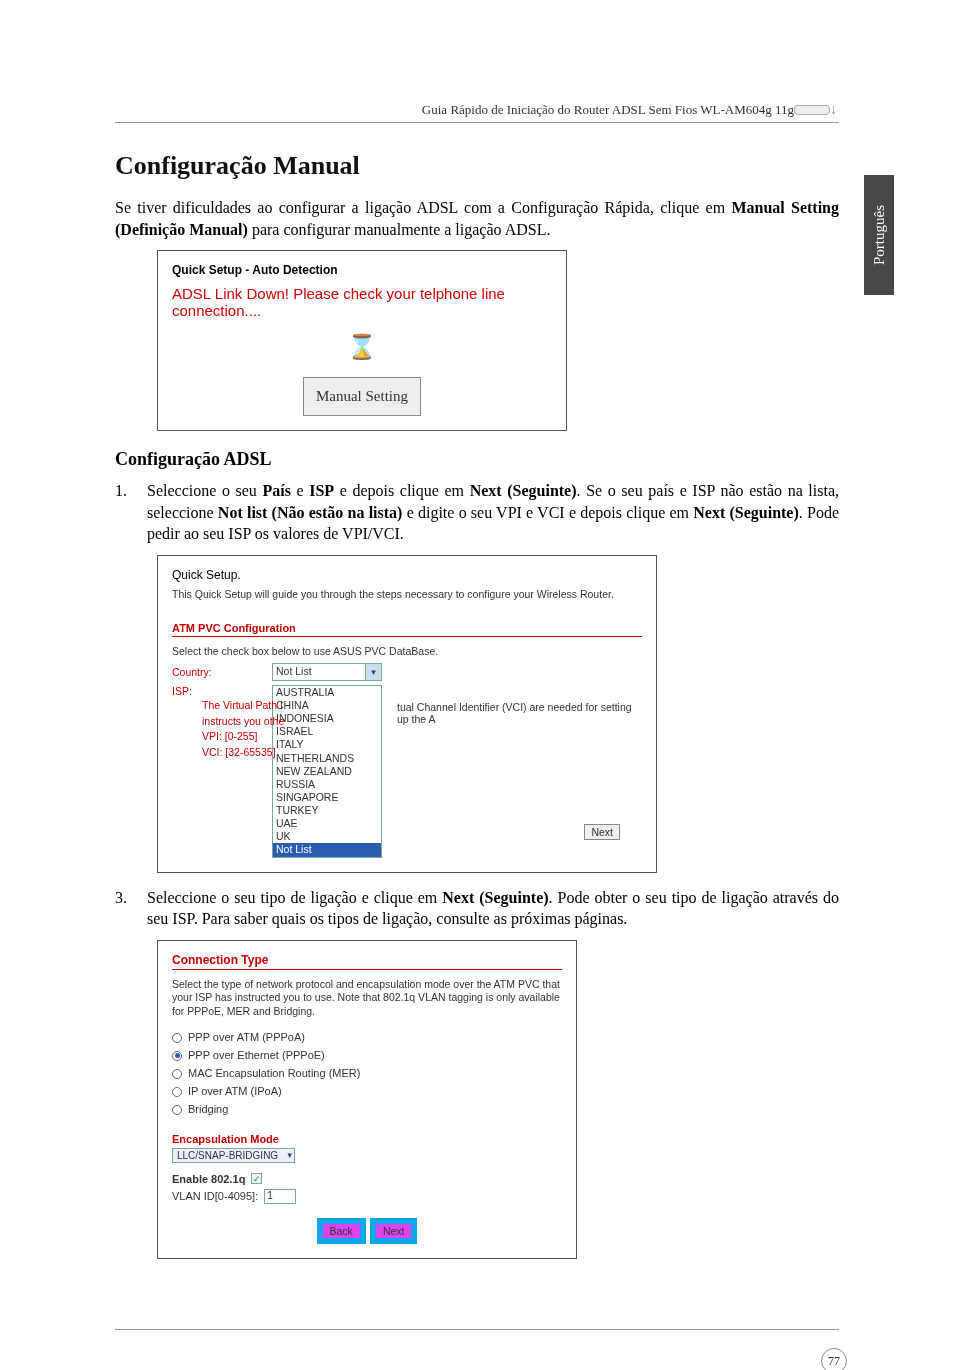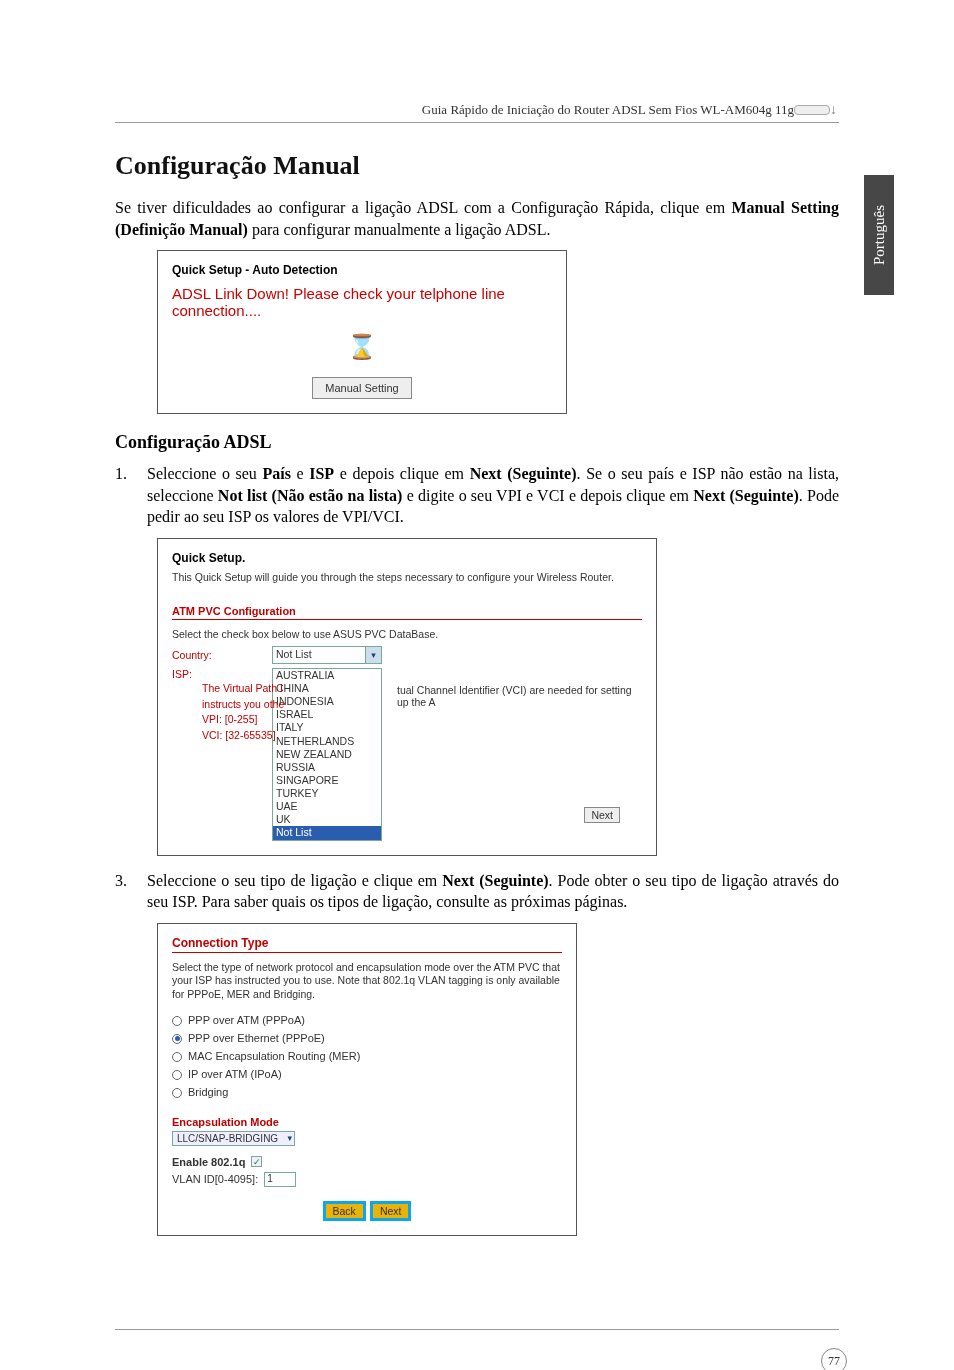--- a/index.html
+++ b/index.html
@@ -101,27 +101,28 @@
   
   .shot1 { width: 410px; padding: 12px 14px 14px 14px; }
   .shot1 .s-title { font-weight: bold; color: #000; margin-bottom: 8px; font-size: 12px; }
   .shot1 .red { color: #c00; font-size: 15px; margin-bottom: 14px; }
   .shot1 .hourglass { text-align: center; font-size: 24px; color: #2a5db0; margin: 4px 0 16px 0; }
   .shot1 .btn-row { text-align: center; }
   .shot1 .ui-btn {
     display: inline-block;
     border: 1px solid #888;
     background: #eee;
-    padding: 4px 12px;
-    font-size: 11px;
+    padding: 10px 12px;
+    font-size: 15px;
+    font-family: Liberation Serif, serif;
   }
 
   
   .shot2 { width: 500px; padding: 12px 14px 10px 14px; position: relative; }
-  .shot2 .s-title { font-weight: bold; color: #000; margin-bottom: 6px; font-size: 12px; }
+  .shot2 .s-title { font-weight: normal; color: #000; margin-bottom: 6px; font-size: 12px; }
   .shot2 .s-desc { font-size: 10.5px; margin-bottom: 22px; }
   .shot2 .sect-h { color: #c00000; font-weight: bold; font-size: 11px; border-bottom: 1px solid #c00000; padding-bottom: 2px; margin-bottom: 8px; }
   .shot2 .row { display: flex; align-items: center; font-size: 10.5px; margin-bottom: 4px; }
   .shot2 .lbl { width: 100px; color: #c00000; }
   .shot2 .lbl2 { width: 100px; color: #c00000; }
   .shot2 .dropdown {
     position: relative; width: 110px; height: 18px;
     border: 1px solid #7a9; background: #fff;
   }
   .shot2 .dropdown .dd-val { position: absolute; left: 3px; top: 1px; font-size: 10.5px; }
@@ -151,21 +152,21 @@
   .shot3 .radio-row { font-size:11px; margin: 6px 0; display:flex; align-items:flex-end; gap:6px; }
   .shot3 .radio { width:10px; height:10px; border:1px solid #666; border-radius:50%; display:inline-flex; align-items:center; justify-content:center; }
   .shot3 .radio.checked::after { content:""; width:5px; height:5px; border-radius:50%; background:#2a5db0; }
   .shot3 .encap-h { color:#c00000; font-weight:bold; font-size:11px; margin-top:18px; }
   .shot3 .select-sm { display:inline-block; border:1px solid #7a9; background:#eef; font-size:10px; padding:1px 16px 1px 4px; position:relative; margin-top:3px;}
   .shot3 .select-sm::after { content:"▾"; position:absolute; right:2px; top:1px; font-size:9px; color:#246;}
   .shot3 .chk { width:11px; height:11px; border:1px solid #7a9; background:#eef; display:inline-flex; align-items:center; justify-content:center; font-size:9px; color:#168a16; }
   .shot3 .row8 { font-size:11px; margin-top:10px; display:flex; align-items:center; gap:6px;}
   .shot3 .vlaninput { border:1px solid #7a9; width:32px; height:15px; font-size:10px; padding:0 2px; }
   .shot3 .btns { text-align:center; margin-top:14px; }
-  .shot3 .ui-btn { display:inline-block; border:3px solid #0ea5e9; background:#eab308; font-size:10.5px; padding:1px 7px; margin:0 2px;}
+  .shot3 .ui-btn { display:inline-block; border:6px solid #0ea5e9; background:#d946ef; font-size:10.5px; padding:1px 7px; margin:0 2px;}
 
   .footer {
     position: absolute;
     bottom: 40px;
     left: 115px;
     right: 115px;
     border-top: 1px solid #999;
   }
   .page-num {
     position: absolute;

